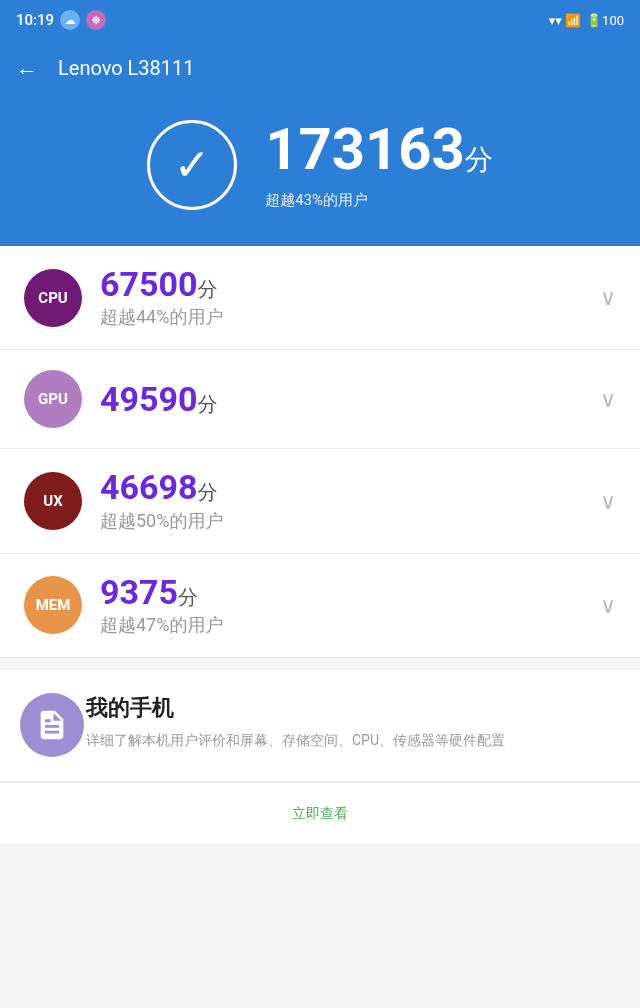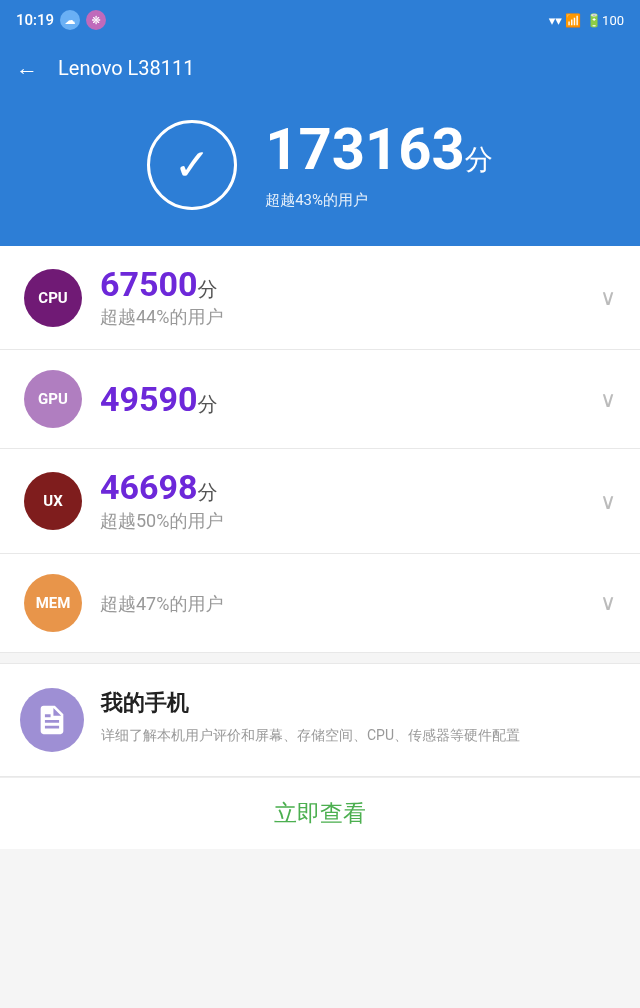--- a/index.html
+++ b/index.html
@@ -172,21 +172,21 @@
       cursor: pointer;
     }
 
     
     .phone-card {
       background: white;
       margin-top: 10px;
       padding: 24px 20px;
       display: flex;
       align-items: flex-start;
-      gap: 17px;
+      gap: 2px;
       border-top: 1px solid #e8e8e8;
       border-bottom: 1px solid #e8e8e8;
     }
     .phone-icon-circle {
       width: 64px;
       height: 64px;
       border-radius: 50%;
       background: #9e8fd4;
       display: flex;
       align-items: center;
@@ -212,21 +212,21 @@
     }
 
     
     .cta-section {
       background: white;
       padding: 20px;
       text-align: center;
       border-top: 1px solid #eee;
     }
     .cta-button {
-      font-size: 23px;
+      font-size: 14px;
       color: #4caf50;
       font-weight: 500;
       cursor: pointer;
       background: none;
       border: none;
     }
   </style>
 </head>
 <body>
 
@@ -286,20 +286,23 @@
         <div>
           <span class="score-num">46698</span><span class="score-num-unit">分</span>
         </div>
         <div class="score-sub">超越50%的用户</div>
       </div>
       <span class="chevron-down">∨</span>
     </div>
     <div class="score-row">
       <div class="score-badge badge-mem">MEM</div>
       <div class="score-info">
+        <div>
+          <span class="score-num">9375</span><span class="score-num-unit">分</span>
+        </div>
         <div class="score-sub">超越47%的用户</div>
       </div>
       <span class="chevron-down">∨</span>
     </div>
   </div>
 
 <div class="phone-card">
   <div class="phone-icon-circle">
     <svg viewBox="0 0 24 24">
       <path d="M14 2H6c-1.1 0-2 .9-2 2v16c0 1.1.9 2 2 2h12c1.1 0 2-.9 2-2V8l-6-6zm-1 7V3.5L18.5 9H13zm-6 9v-2h10v2H7zm0-4v-2h10v2H7zm0-4V8h4v2H7z"></path>

